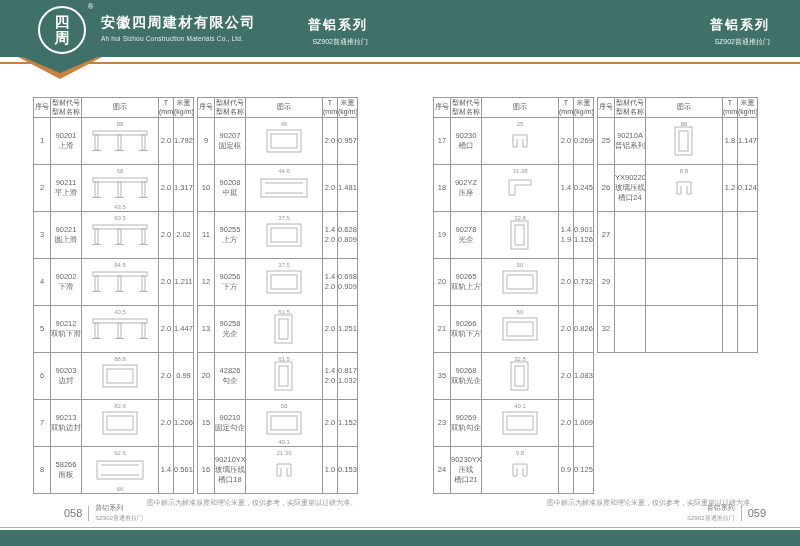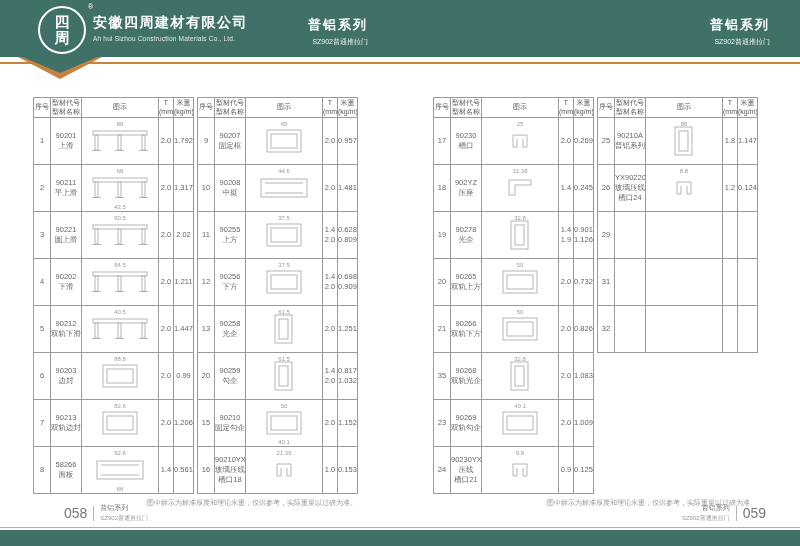--- a/index.html
+++ b/index.html
@@ -11,36 +11,36 @@
   .accent{position:absolute;left:0;top:62px;width:800px;height:2px;background:#c8813e;z-index:1}
   .chev-o{position:absolute;left:18px;top:57px;width:84px;height:22px;background:#c8813e;
           clip-path:polygon(0 0,100% 0,50% 100%);z-index:2}
   .chev-g{position:absolute;left:18px;top:55px;width:84px;height:18px;background:#3f7168;
           clip-path:polygon(0 0,100% 0,50% 100%);z-index:3}
   .logo{position:absolute;left:38px;top:6px;width:44px;height:44px;border:2px solid #fff;
         border-radius:50%;color:#fff;display:flex;flex-direction:column;align-items:center;
         justify-content:center;z-index:4;line-height:1.05;font-weight:bold;font-size:15px;
         letter-spacing:0}
   .reg{position:absolute;left:88px;top:3px;color:#fff;font-size:7px;z-index:4}
-  .company{position:absolute;left:93px;top:14px;color:#fff;z-index:4}
+  .company{position:absolute;left:101px;top:14px;color:#fff;z-index:4}
   .company .cn{font-size:14px;font-weight:bold;letter-spacing:1.5px}
   .company .en{font-size:6.5px;margin-top:3px;letter-spacing:.2px;opacity:.85}
   .series{position:absolute;top:16px;color:#fff;text-align:right;z-index:4}
   #series-left{right:432px}
   #series-right{right:30px}
   .series .t1{font-size:13px;font-weight:bold;letter-spacing:2px}
   .series .t2{font-size:7px;margin-top:3px;opacity:.92}
 
   
   .fband{position:absolute;left:0;bottom:0;width:800px;height:16px;background:#3f7168}
   .faccent{position:absolute;left:0;bottom:18px;width:800px;height:1px;background:#c8813e;opacity:.7}
   .pfoot{position:absolute;bottom:23px;display:flex;align-items:center;gap:6px}
   #pfoot-left{left:64px}
   #pfoot-right{right:34px}
-  .pnum{font-size:14px;color:#777}
+  .pnum{font-size:11px;color:#777}
   .pdiv{width:1px;height:15px;background:#b5b5b5}
   .pser .a{font-size:7px;color:#777}
   .pser .b{font-size:6px;color:#9a9a9a;margin-top:1px}
 
   
   table.ptable{position:absolute;top:97px;width:160px;border-collapse:collapse;table-layout:fixed}
   #tA{left:33px} #tB{left:197px} #tC{left:433px} #tD{left:597px}
   .ptable td{border:1px solid #9a9a9a;padding:0;margin:0;text-align:center;vertical-align:middle;
              color:#666;font-size:7.5px;line-height:1.35;white-space:pre-line;overflow:hidden}
   .ptable tr{height:47px}
@@ -304,21 +304,21 @@
             <rect x="28" y="8" width="17" height="28" stroke="#b5b5b5" fill="none" stroke-width="1"></rect>
             <rect x="32" y="12" width="9" height="20" stroke="#b5b5b5" fill="none" stroke-width="1"></rect>
             <text x="37" y="6.5" text-anchor="middle" font-size="6" fill="#9a9a9a">61.5</text>
           </svg></td>
     <td class="c-t">2.0</td>
     <td class="c-w">1.251</td>
   </tr>
 
   <tr>
     <td class="c-no">20</td>
-    <td class="c-code">90259
+    <td class="c-code">42826
 勾企</td>
     <td class="c-fig"><svg width="75" height="44" viewBox="0 0 75 44">
             <rect x="28" y="8" width="17" height="28" stroke="#b5b5b5" fill="none" stroke-width="1"></rect>
             <rect x="32" y="12" width="9" height="20" stroke="#b5b5b5" fill="none" stroke-width="1"></rect>
             <text x="37" y="6.5" text-anchor="middle" font-size="6" fill="#9a9a9a">61.5</text>
           </svg></td>
     <td class="c-t">1.4
 2.0</td>
     <td class="c-w">0.817
 1.032</td>
@@ -516,38 +516,38 @@
 玻璃压线
 槽口24</td>
     <td class="c-fig"><svg width="75" height="44" viewBox="0 0 75 44">
             <path d="M30 16 h14 M30 16 v12 h4 v-8 M44 16 v12 h-4 v-8" stroke="#b5b5b5" fill="none" stroke-width="1"></path>
             <text x="37" y="6.5" text-anchor="middle" font-size="6" fill="#9a9a9a">8.8</text>
           </svg></td>
     <td class="c-t">1.2</td>
     <td class="c-w">0.124</td>
   </tr>
 
+  <tr>
+    <td class="c-no">27</td>
+    <td class="c-code"></td>
+    <td class="c-fig"></td>
+    <td class="c-t"></td>
+    <td class="c-w"></td>
+  </tr>
 
 
   <tr>
     <td class="c-no">29</td>
     <td class="c-code"></td>
     <td class="c-fig"></td>
     <td class="c-t"></td>
     <td class="c-w"></td>
   </tr>
 
 
-  <tr>
-    <td class="c-no">31</td>
-    <td class="c-code"></td>
-    <td class="c-fig"></td>
-    <td class="c-t"></td>
-    <td class="c-w"></td>
-  </tr>
 
   <tr>
     <td class="c-no">32</td>
     <td class="c-code"></td>
     <td class="c-fig"></td>
     <td class="c-t"></td>
     <td class="c-w"></td>
   </tr>
 </tbody>
   </table>

